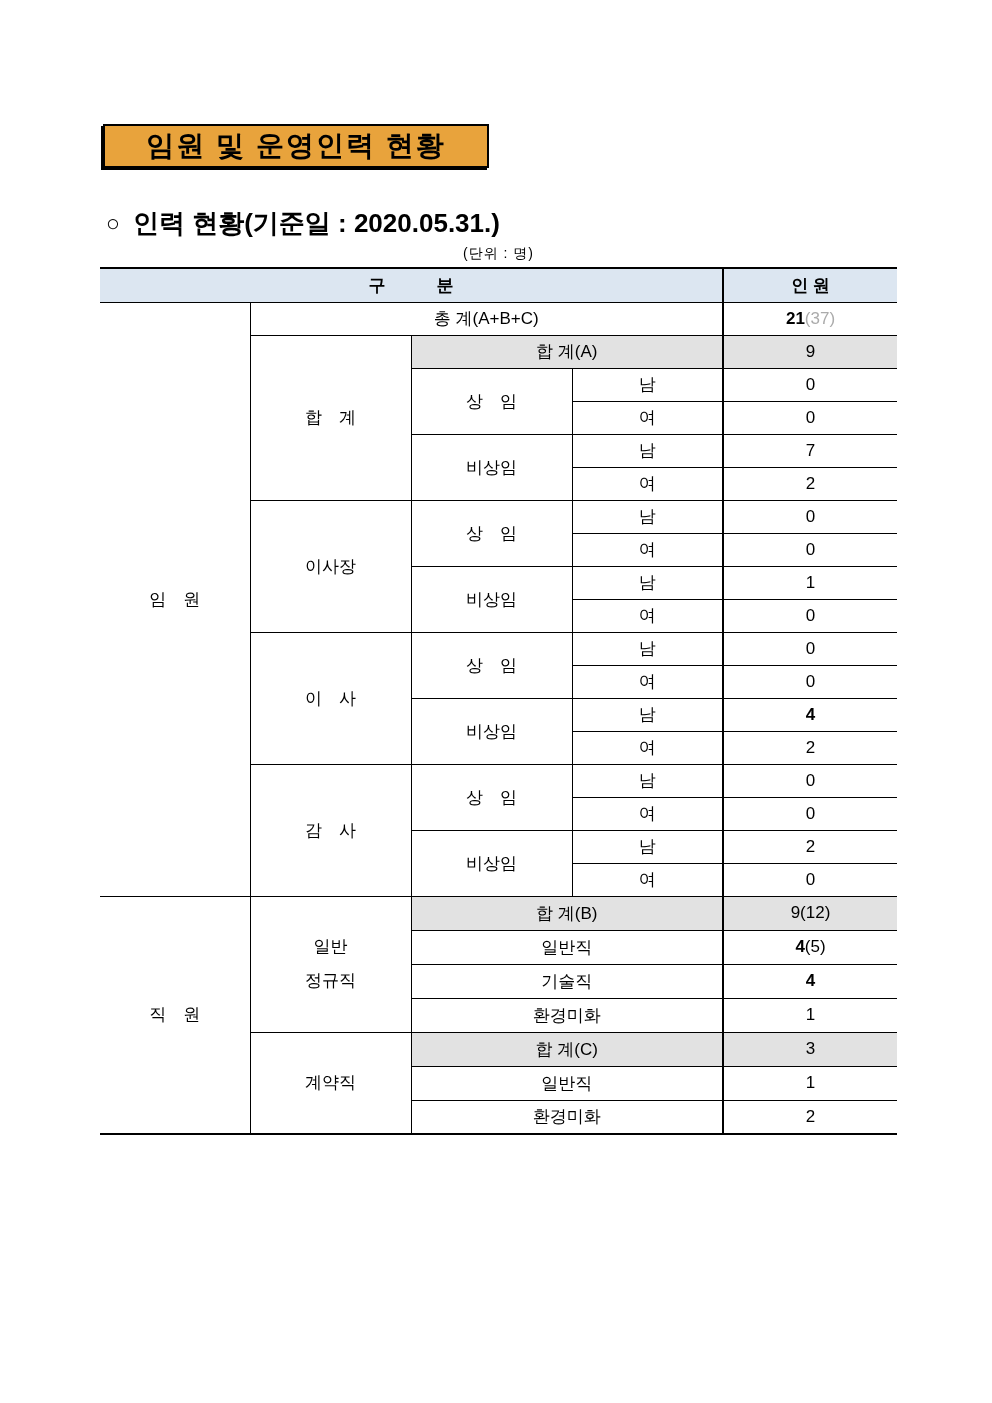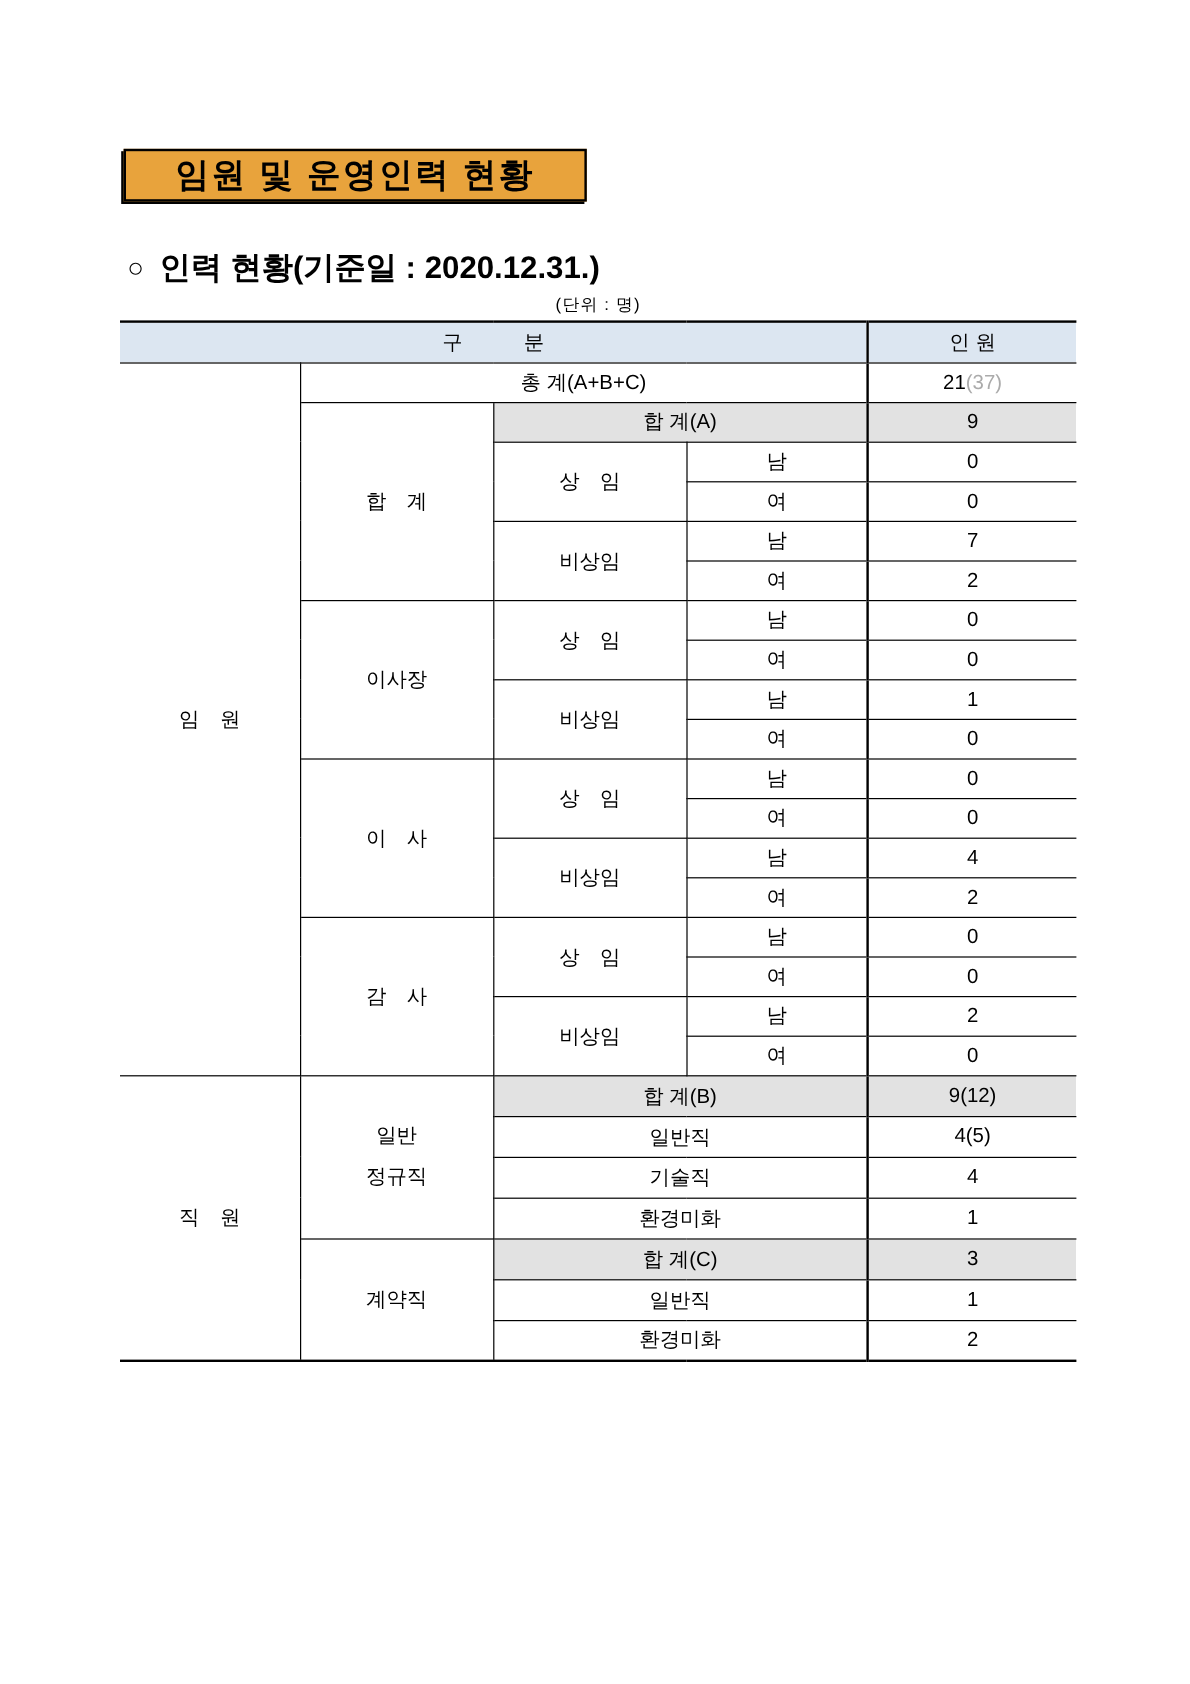--- a/index.html
+++ b/index.html
@@ -42,42 +42,42 @@
   }
   .ptable td {
     border:1px solid #000;
     text-align:center; vertical-align:middle;
     font-size:17px; padding:0;
     overflow:hidden;
   }
   .ptable tr { height:33px; }
   .ptable tr.rh { height:34px; }
   .ptable tr.rs { height:34px; }
-  .hd { background:var(--header-bg,#DCE6F1); font-weight:normal; font-size:18px; }
+  .hd { background:var(--header-bg,#DCE6F1); font-weight:bold; font-size:18px; }
   .sub { background:var(--subtotal-bg,#E0E0E0);margin-left:37px; }
   .nl { border-left:none !important; }
   .nr { border-right:none !important; }
   .tl { border-left:2px solid #000 !important; }
-  .b  { font-weight:normal; }
+  .b  { font-weight:bold; }
   .grand { font-weight:normal; }
   .muted { color:var(--muted-text,#ABABAB); }
   .two-line { line-height:34px; }
 </style>
 </head>
 <body>
 
 <div class="doc">
 
   <div class="banner">
     <span>임원 및 운영인력 현황</span>
   </div>
 
   <div class="heading">
     <span class="bullet">○</span>
-    <span>인력 현황(기준일 : 2020.12.31.)</span>
+    <span>인력 현황(기준일 : 2020.05.31.)</span>
   </div>
 
   <div class="unit-note">(단위 : 명)</div>
 
   <table class="ptable">
     <colgroup>
       <col style="width:150px">
         <col style="width:161px">
         <col style="width:161px">
         <col style="width:151px">

